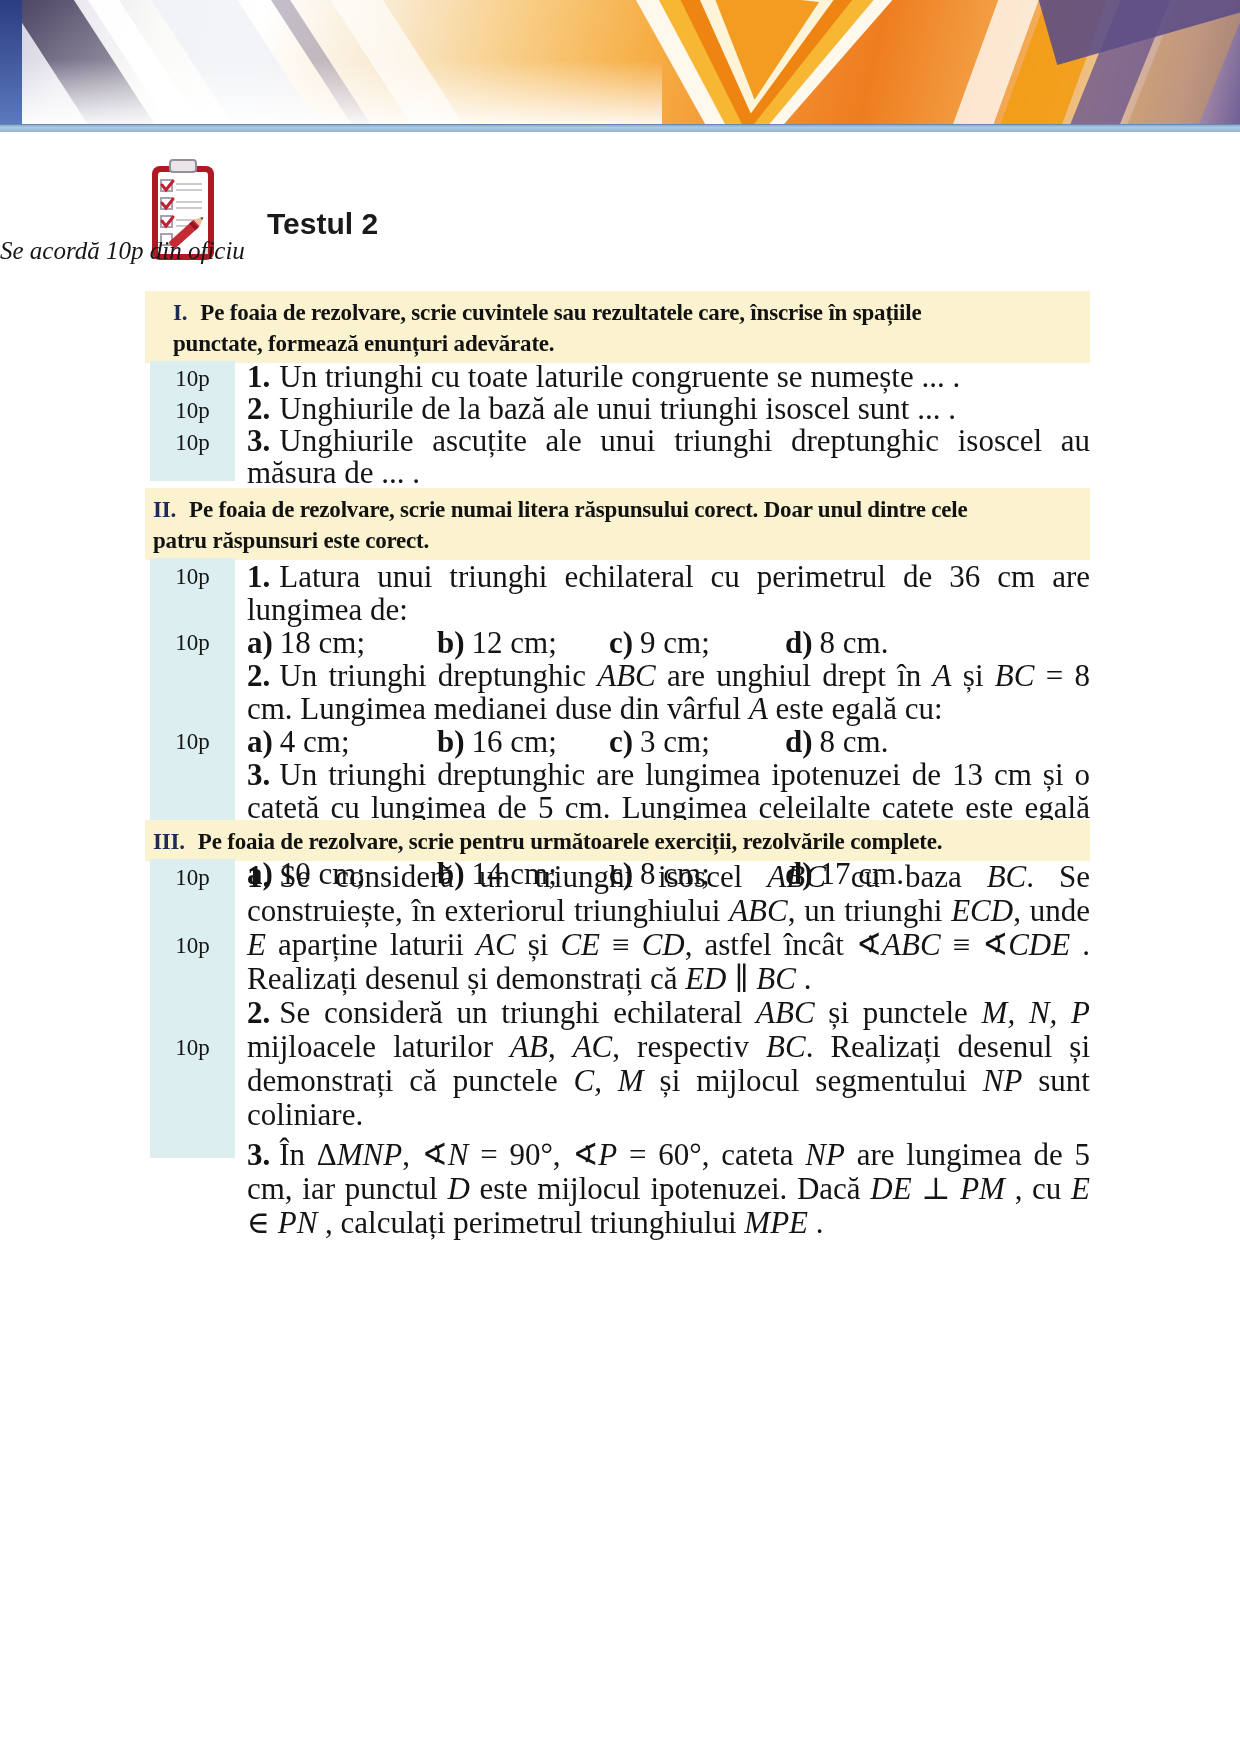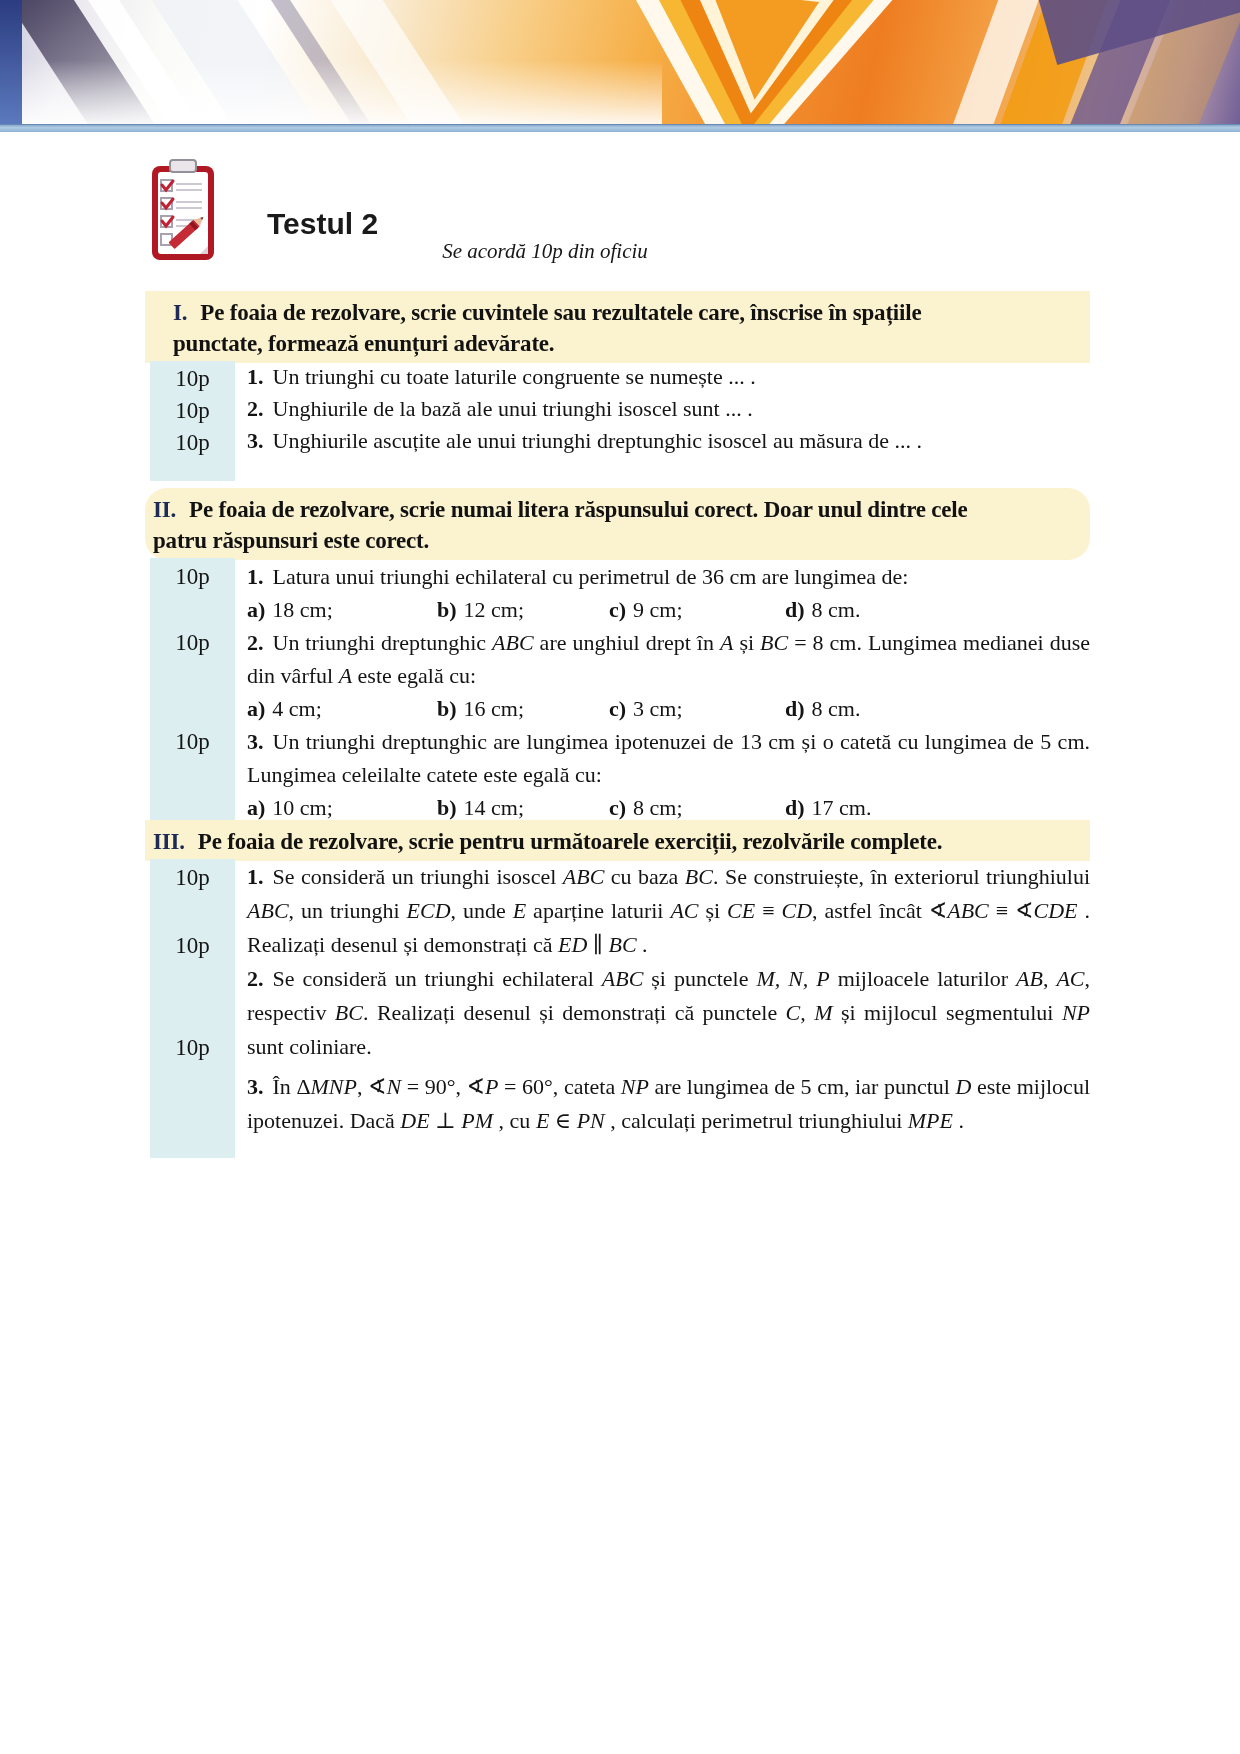--- a/index.html
+++ b/index.html
@@ -30,37 +30,37 @@
   #wedge{left:1040px;top:-58px;width:280px;height:86px;background:#5d4f86;transform:rotate(-16deg);opacity:.9;}
   #fade{left:22px;top:60px;width:640px;height:64px;background:linear-gradient(to top,rgba(255,255,255,.9),rgba(255,255,255,0));}
   #leftbar{position:absolute;left:0;top:0;width:22px;height:124px;background:linear-gradient(#2c3c80,#5b79bd);}
   #artline{position:absolute;left:0;top:124px;width:1240px;height:8px;
            background:linear-gradient(to bottom,#7d9ec4,#aecbe3 45%,#8fb2d3);box-shadow:inset 0 1px 0 #6889b4;}
 
   
   #icon{position:absolute;left:148px;top:156px;}
   #title{position:absolute;left:267px;top:208px;font-family:"Liberation Sans","DejaVu Sans",sans-serif;
          font-weight:bold;font-size:30px;line-height:32px;color:#1a1a1a;}
-  #note{position:absolute;left:0;top:236px;width:1090px;text-align:center;
-        font-style:italic;font-size:21px;line-height:30px;color:#161616;}
+  #note{position:absolute;left:0;top:236px;width:1090px;text-align:left;
+        font-style:italic;font-size:25px;line-height:30px;color:#161616;}
 
   
   .band{position:absolute;left:145px;width:945px;background:#fbf2cf;box-sizing:border-box;
         padding:6px 8px 4px 8px;font-weight:bold;font-size:23px;line-height:31px;
         letter-spacing:-0.2px;white-space:nowrap;color:#121212;}
-  #band1{top:291px;padding-left:28px;} #band2{top:488px;border-radius:22px;} #band3{top:820px;}
+  #band1{top:291px;padding-left:28px;} #band2{top:488px;} #band3{top:820px;}
   .numeral{color:#1d2b56;margin-right:13px;}
 
   
   .gutter{position:absolute;left:150px;width:85px;background:#dceef0;}
   #gut1{top:361px;height:120px;} #gut2{top:558px;height:262px;} #gut3{top:859px;height:299px;}
   .pts{position:absolute;left:150px;width:85px;text-align:center;font-size:23px;line-height:33px;color:#141414;}
 
   
-  .rows{position:absolute;left:150px;width:940px;font-size:22px;color:#141414;}
+  .rows{position:absolute;left:150px;width:940px;font-size:31px;color:#141414;}
   #rows1{top:361px;} #rows2{top:560px;} #rows3{top:860px;}
   #rows1 .q-par{line-height:32px;}
   #rows2 .q-par,#rows2 .options{line-height:33px;}
   #rows3 .q-par{line-height:34px;}
   .q-par{margin-left:97px;width:843px;text-align:justify;}
   .q-par i{font-family:"Liberation Serif","DejaVu Serif",serif;}
   .qn{margin-right:9px;}
   .options{margin-left:97px;width:843px;}
   .opt{display:inline-block;}
   .opt-a{width:190px;} .opt-b{width:172px;} .opt-c{width:176px;}

